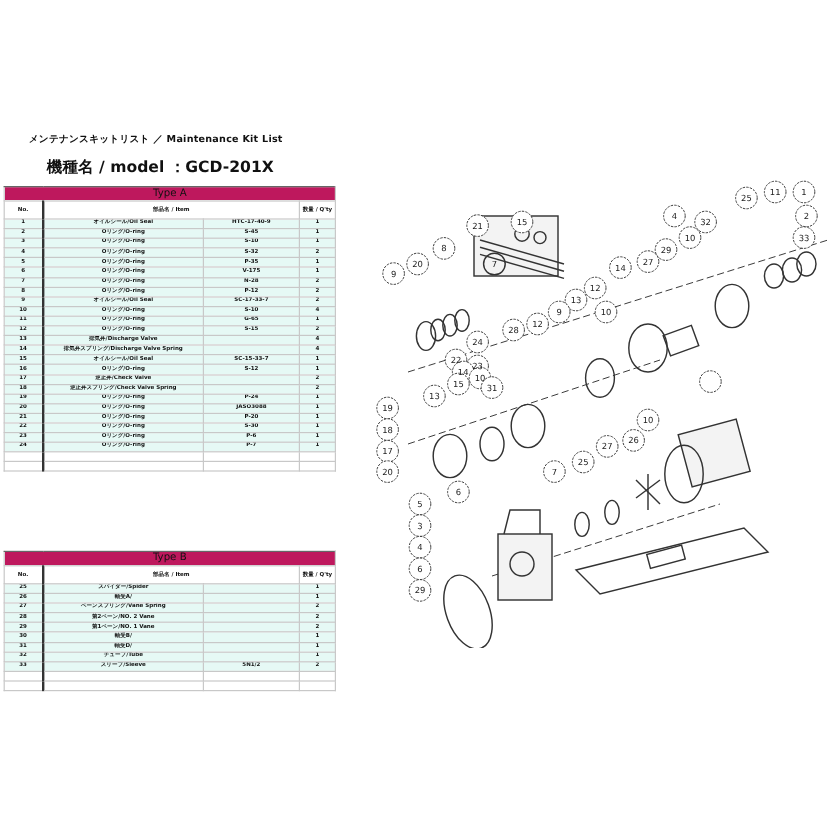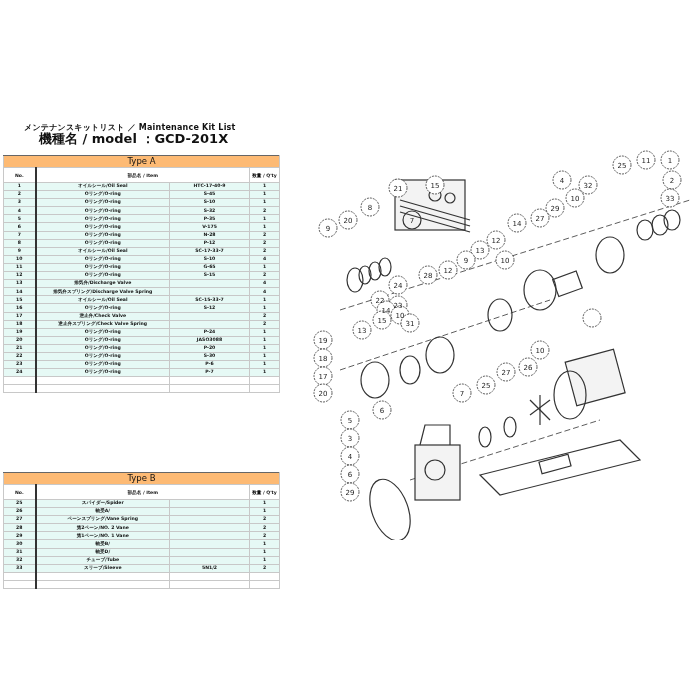--- a/index.html
+++ b/index.html
@@ -1,28 +1,28 @@
 <!DOCTYPE html>
 <html><head>
 <meta charset="utf-8">
 <style>
   html, body { margin:0; padding:0; background:#ffffff; }
   body { width:700px; height:700px; position:relative; overflow:hidden; font-family:"DejaVu Sans", sans-serif; color:#111; }
-  .title1 { position:absolute; left:24px; top:110px; font-size:8px; font-weight:bold; letter-spacing:0.2px;margin-top:12px; }
+  .title1 { position:absolute; left:24px; top:110px; font-size:8px; font-weight:bold; letter-spacing:0.2px; }
   .title2 { position:absolute; left:39px; top:130px; font-size:13px; font-weight:bold; }
   .tbl { position:absolute; left:3px; width:276px; border-collapse:collapse; table-layout:fixed; font-size:4.6px; font-weight:bold; }
   .tbl td { border:1px solid #c8c8c8; padding:0 2px; height:7.1px; line-height:6.5px; text-align:center; white-space:nowrap; overflow:hidden; }
-  .tbl .caption td { height:11px; font-size:8.5px; font-weight:normal; background:#fdba74; border-top:1.5px solid #666; }
+  .tbl .caption td { height:11px; font-size:8.5px; font-weight:normal; background:#be185d; border-top:1.5px solid #666; }
   .tbl .hdr td { height:14px; background:#fff; font-size:4.6px; line-height:5px; }
   .tbl .row td { background:#e6f9f5; }
   .tbl .empty td { background:#fff; }
   .tbl td.no { border-right:2px solid #333; }
   .tbl .thick td { border-top:1.5px solid #333; }
   #tblA { top:155px; }
-  #tblB { top:472px;border-radius:30px; }
+  #tblB { top:459px;border-radius:30px; }
   .diagram { position:absolute; left:300px; top:140px; width:400px; height:400px; }
 </style>
 </head>
 <body>
 
 <div class="title1">メンテナンスキットリスト ／ Maintenance Kit List</div>
 <div class="title2">機種名 / model ：GCD-201X</div>
 
 <table class="tbl" id="tblA">
   <colgroup>

